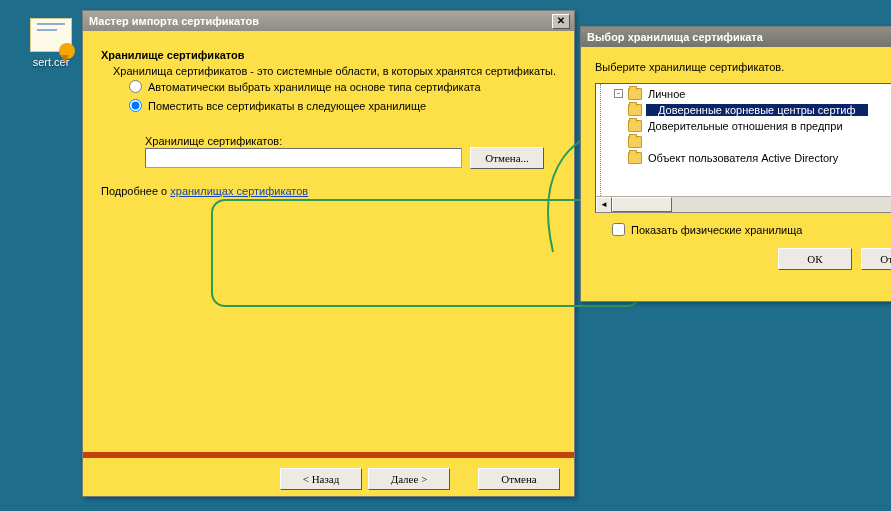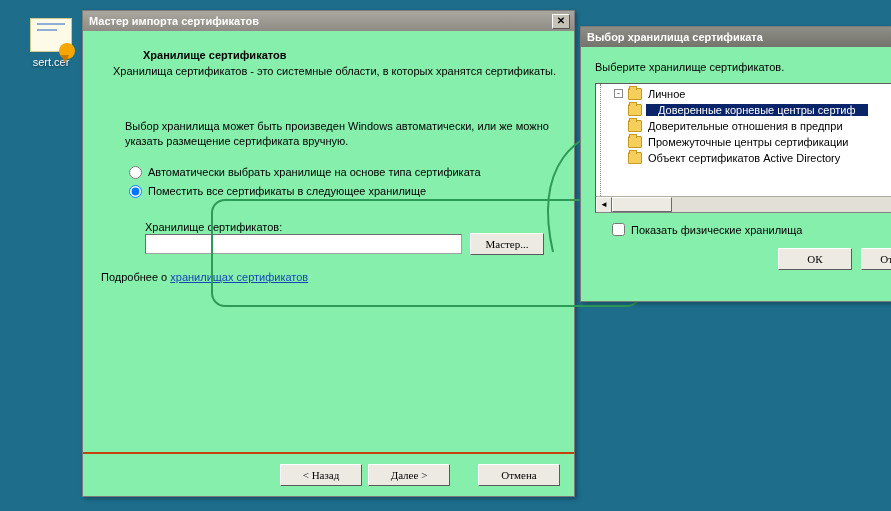--- a/index.html
+++ b/index.html
@@ -23,32 +23,32 @@
     position:absolute; right:-4px; bottom:-8px; width:16px; height:16px; background:#f6a600; border-radius:50%;
   }
   .desktop-icon .cert-img .ribbon::after {
     content:""; position:absolute; left:2px; top:12px; border:4px solid transparent; border-top:8px solid #c77800;
   }
   .desktop-icon .cert-img .line { height:2px; background:#8fadd6; margin:4px 6px 2px; }
   .desktop-icon .cert-img .line.s { width:20px; }
   .desktop-icon .label { font-size:11px; text-shadow:0 1px 2px rgba(0,0,0,.5);}
 
   
-  .win { position:absolute; background:#86efac; border:1px solid #7a7a7a; box-shadow:2px 2px 4px rgba(0,0,0,.3); }
+  .win { position:absolute; background:#fde047; border:1px solid #7a7a7a; box-shadow:2px 2px 4px rgba(0,0,0,.3); }
   .titlebar { height:20px; background:linear-gradient(#8f8e86,#74736c); color:#fff; display:flex; align-items:center; padding:0 4px 0 6px; font-weight:bold; font-size:11px;}
   .titlebar.inactive { background:linear-gradient(#a9a79e,#8e8c84); }
   .titlebar .title { flex:1; }
   .titlebar .close {
     width:18px; height:15px; background:#c6c3b6; border:1px solid #fff; border-right-color:#555; border-bottom-color:#555;
     font-size:10px; line-height:12px; text-align:center; color:#000; cursor:pointer;
   }
 
   .wizard { left:82px; top:10px; width:493px; height:487px; }
   .wizard .body { padding:18px 18px 12px; position:relative; height:calc(100% - 20px);}
-  .wizard .heading { font-weight:bold; margin-bottom:4px;margin-left:42px;}
+  .wizard .heading { font-weight:bold; margin-bottom:4px;}
   .wizard .sub   { margin:0 0 0 12px; color:#000;}
   .wizard .intro { margin:42px 0 14px 24px; line-height:1.35;}
   .radio-row { margin-left:28px; padding:3px 0; display:flex; align-items:center;}
   .radio-row input { margin:0 6px 0 0;}
   .store-group { margin:10px 0 0 28px; padding:10px 12px 16px 16px;}
   .store-label { display:block;}
   .store-line { display:flex; align-items:center; gap:8px;}
   .store-input { flex:1; height:20px; border:1px solid #a0a0a0; background:#fff; border-top-color:#6e6e6e; border-left-color:#6e6e6e; padding:0 4px;}
 
   .highlight-box {
@@ -60,21 +60,21 @@
     background:#eceae3; border:1px solid #8a8a8a; height:22px; padding:0 12px; font:11px Tahoma; cursor:pointer;
     border-top-color:#fff; border-left-color:#fff; border-right-color:#5a5a5a; border-bottom-color:#5a5a5a;
   }
 
   .btn.browse { width:74px; }
 
   .more-info { margin-left:0; }
   .more-info a { color:#1546b5; text-decoration:underline; cursor:pointer;}
 
   .wizard .footer {
-    position:absolute; left:0; right:0; bottom:0; height:44px; border-top:2px solid #c2410c; padding:10px 14px 10px 8px;
+    position:absolute; left:0; right:0; bottom:0; height:44px; border-top:6px solid #c2410c; padding:10px 14px 10px 8px;
     display:flex; justify-content:flex-end; gap:6px;
   }
   .wizard .footer .gap { width:16px; }
   .wizard .footer .btn { width:82px; }
 
   
   .selector { left:580px; top:26px; width:368px; height:276px; }
   .selector .body { padding:10px 12px 10px 14px; }
   .selector .prompt { margin:4px 0 10px; }
 
@@ -129,36 +129,35 @@
 
 <div class="win wizard">
   <div class="titlebar inactive">
     <span class="title">Мастер импорта сертификатов</span>
     <span class="close">✕</span>
   </div>
   <div class="body">
     <div class="heading">Хранилище сертификатов</div>
     <div class="sub">Хранилища сертификатов - это системные области, в которых хранятся сертификаты.</div>
 
-    <div class="intro">Выбор хранилища может быть произведен Windows автоматически, или же можно указать размещение сертификата вручную.</div>
 
     <label class="radio-row">
       <input type="radio" name="store" style="">
       <span>Автоматически выбрать хранилище на основе типа сертификата</span>
     </label>
     <label class="radio-row">
       <input type="radio" name="store" checked="" style="">
       <span>Поместить все сертификаты в следующее хранилище</span>
     </label>
 
     <div class="store-group">
       <span class="store-label">Хранилище сертификатов:</span>
       <div class="store-line">
         <input class="store-input" readonly="" value="" style="">
-        <button class="btn browse">Мастер...</button>
+        <button class="btn browse">Отмена...</button>
       </div>
     </div>
 
     <div class="more-info">
       <span>Подробнее о </span><a>хранилищах сертификатов</a>
     </div>
 
     <div class="footer">
       <button class="btn">&lt; Назад</button>
       <button class="btn">Далее &gt;</button>
@@ -196,25 +195,24 @@
             <div class="tree-node selected">
               <span class="folder"></span>
               <span class="label">Доверенные корневые центры сертиф</span>
             </div>
             <div class="tree-node">
               <span class="folder"></span>
               <span class="label">Доверительные отношения в предпри</span>
             </div>
             <div class="tree-node">
               <span class="folder"></span>
-              <span class="label">Промежуточные центры сертификации</span>
-            </div>
-            <div class="tree-node">
-              <span class="folder"></span>
-              <span class="label">Объект сертификатов Active Directory</span>
+            </div>
+            <div class="tree-node">
+              <span class="folder"></span>
+              <span class="label">Объект пользователя Active Directory</span>
             </div>
           </div>
         </div>
       <div class="tree-scroll-v">
         <div class="sb-btn">▲</div>
         <div class="sb-track">
             <div class="sb-thumb"></div>
           </div>
         <div class="sb-btn">▼</div>
       </div>

